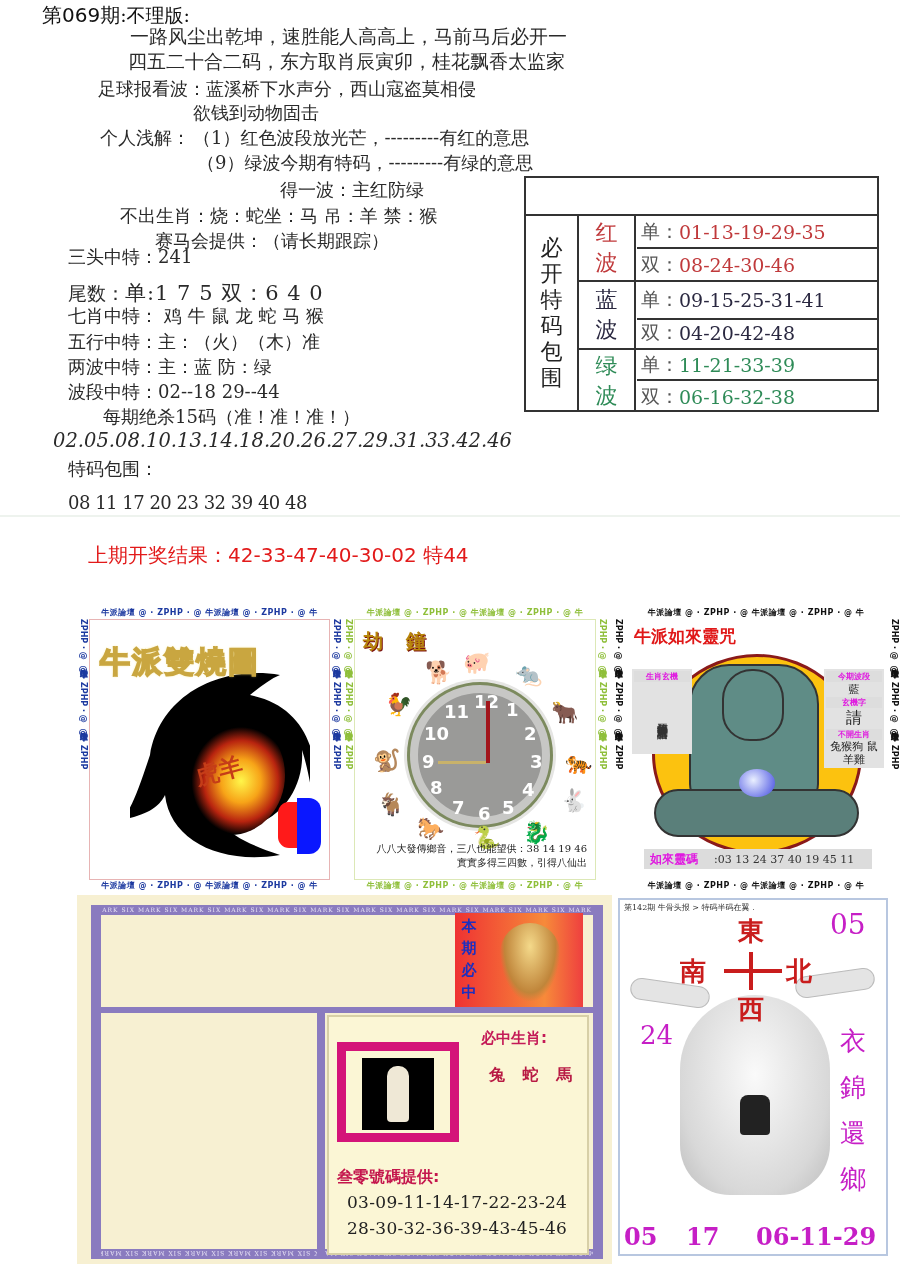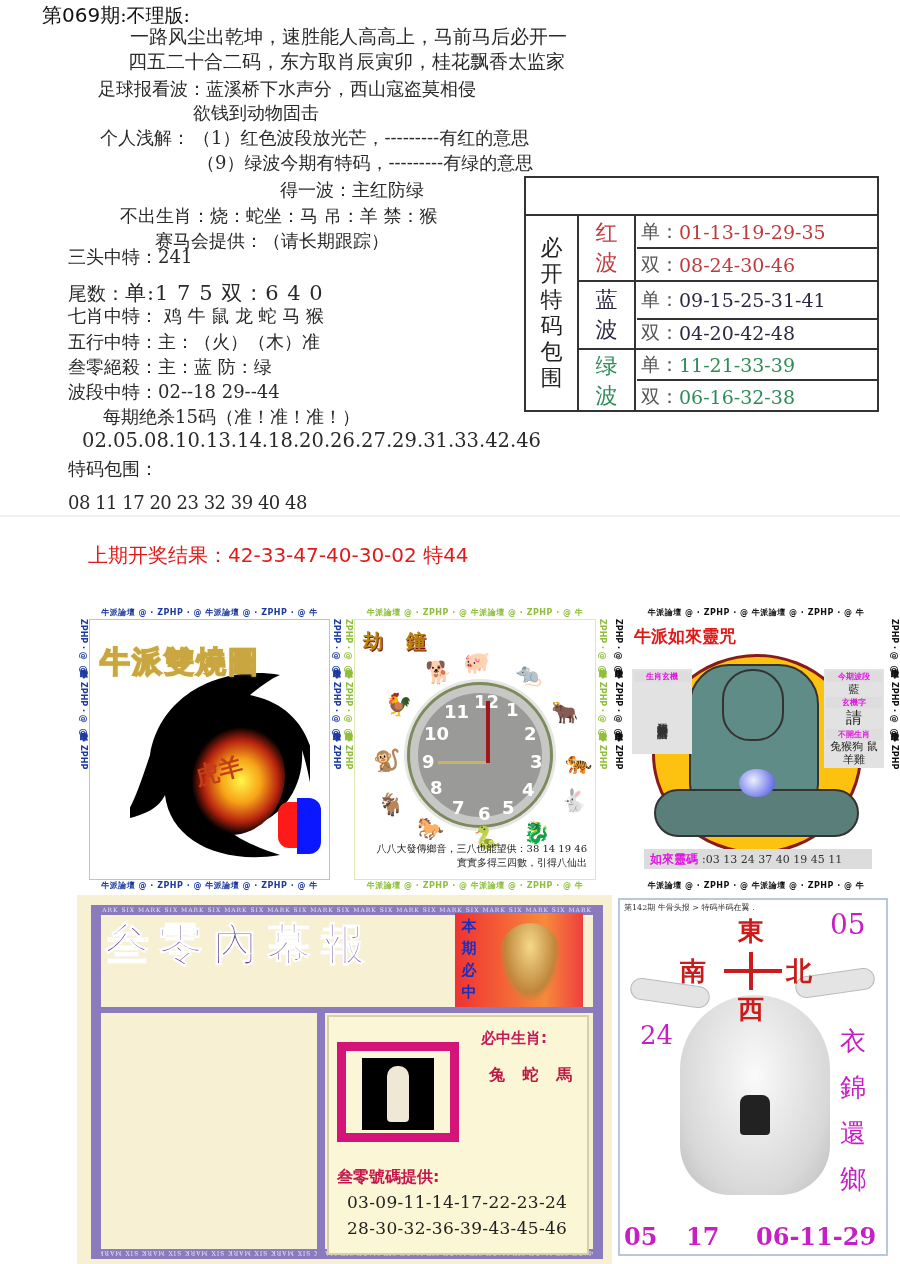--- a/index.html
+++ b/index.html
@@ -72,21 +72,21 @@
   #buddha-title { position: absolute; left: 10px; top: 6px; font-size: 17px; font-weight: bold; color: #e01818; font-family: "DejaVu Sans", sans-serif; }
   #buddha-halo { position: absolute; left: 28px; top: 35px; width: 210px; height: 200px; border-radius: 50%; background: #fcc20f; border: 3px solid #8a1a1a; }
   #buddha-body { position: absolute; left: 65px; top: 45px; width: 130px; height: 140px; background: #5f8c86;
      border-radius: 40px 40px 20px 20px; border: 2px solid #333; }
   #buddha-head { position: absolute; left: 98px; top: 50px; width: 62px; height: 72px; background: #5f8c86; border-radius: 30px 30px 28px 28px; border: 2px solid #333; }
   #buddha-legs { position: absolute; left: 30px; top: 170px; width: 205px; height: 48px; background: #5a7f7a; border-radius: 30px; border: 2px solid #333; }
   #buddha-orb { position: absolute; left: 115px; top: 150px; width: 36px; height: 28px; border-radius: 50%; background: radial-gradient(circle at 40% 40%, #eaf0ff, #3e47e0); }
   .side-box { position: absolute; background: #e2e2e2; width: 60px; padding: 2px; text-align: center; }
   .side-box .lbl { font-size: 8px; color: #e018e0; font-family: "DejaVu Sans", sans-serif; font-weight: bold; background: #ddd; }
   .side-box .txt { font-size: 11px; color: #333; line-height: 13px; writing-mode: vertical-rl; height: 70px; margin: 0 auto; }
-  #buddha-numbers-bar { position: absolute; left: 20px; top: 230px; width: 228px; height: 20px; background: #dcdcdc; display: flex; align-items: center; padding-left: 6px; }
+  #buddha-numbers-bar { position: absolute; left: 20px; top: 230px; width: 228px; height: 20px; background: #dcdcdc; display: flex; align-items: center; padding-left: 6px; gap: 12px; }
   #buddha-numbers-label { font-size: 12px; color: #e018e0; font-weight: bold; font-family: "DejaVu Sans", sans-serif; }
   #buddha-numbers { font-size: 11px; color: #333; margin-left: 4px; }
 
   
   #panel-marksix { left: 77px; top: 895px; width: 535px; height: 369px; background: #f7f0d2; }
   .ms-frame { position: absolute; background: #8a7bbf; }
   .ms-text { position: absolute; font-size: 6px; color: #e7e2f5; font-family: "DejaVu Serif", serif; white-space: nowrap; overflow: hidden; letter-spacing: 1px; }
   #ms-headline { position: absolute; left: 28px; top: 20px; font-size: 44px; font-weight: bold; color: #6b4a9a;
      font-family: "DejaVu Sans", sans-serif; letter-spacing: 10px; -webkit-text-stroke: 1px #fff; }
   #ms-banner-right { position: absolute; left: 378px; top: 18px; width: 128px; height: 94px; background: linear-gradient(90deg, #ef3232, #f78a3a 70%, #ee3f3f); }
@@ -147,24 +147,24 @@
 <div class="abs t" style="left:280px;top:178px;">得一波：主红防绿</div>
 <div class="abs t" style="left:120px;top:204px;">不出生肖：烧：蛇坐：马 吊：羊 禁：猴</div>
 <div class="abs t" style="left:155px;top:229px;">赛马会提供：（请长期跟踪）</div>
 
 <div class="abs t" style="left:68px;top:245px;">三头中特：241</div>
 <div class="abs t" style="left:68px;top:279px;font-size:19px;">
   <span>尾数：</span><span style="font-size:21px;letter-spacing:1px;">单:1 7 5 双：6 4 0</span>
 </div>
 <div class="abs t" style="left:68px;top:304px;">七肖中特： 鸡 牛 鼠 龙 蛇 马 猴</div>
 <div class="abs t" style="left:68px;top:330px;">五行中特：主：（火）（木）准</div>
-<div class="abs t" style="left:68px;top:355px;">叁零絕殺：主：蓝 防：绿</div>
+<div class="abs t" style="left:68px;top:355px;">两波中特：主：蓝 防：绿</div>
 <div class="abs t" style="left:68px;top:380px;">波段中特：02--18  29--44</div>
 <div class="abs t" style="left:103px;top:405px;">每期绝杀15码（准！准！准！）</div>
-<div class="abs t" style="left:82px;top:429px;font-size:19.5px;">02.05.08.10.13.14.18.20.26.27.29.31.33.42.46</div>
+<div class="abs t" style="left:53px;top:429px;font-size:19.5px;font-style:italic;">02.05.08.10.13.14.18.20.26.27.29.31.33.42.46</div>
 <div class="abs t" style="left:68px;top:457px;">特码包围：</div>
 <div class="abs t" style="left:68px;top:492px;letter-spacing:-0.5px;">08 11 17 20 23 32 39 40 48</div>
 
 <div class="abs" id="wave-table">
   <div class="head-row"></div>
   <div class="side">
     <span>必</span>
     <span>开</span>
     <span>特</span>
     <span>码</span>
@@ -337,21 +337,20 @@
     <div class="ms-text" style="left:4px;top:1px;width:500px;">MARK SIX   MARK SIX   MARK SIX   MARK SIX   MARK SIX   MARK SIX   MARK SIX   MARK SIX   MARK SIX   MARK SIX   MARK SIX   MARK SIX</div>
   </div>
   <div class="ms-frame" style="left:14px;top:354px;width:512px;height:10px;">
     <div class="ms-text" style="left:4px;top:1px;width:500px;transform:rotate(180deg);">MARK SIX   MARK SIX   MARK SIX   MARK SIX   MARK SIX   MARK SIX   MARK SIX   MARK SIX   MARK SIX   MARK SIX   MARK SIX   MARK SIX</div>
   </div>
   <div class="ms-frame" style="left:14px;top:10px;width:10px;height:354px;"></div>
   <div class="ms-frame" style="left:516px;top:10px;width:10px;height:354px;"></div>
   <div class="ms-frame" style="left:14px;top:112px;width:512px;height:6px;"></div>
   <div class="ms-frame" style="left:240px;top:112px;width:8px;height:250px;"></div>
 
-  <div id="ms-headline">叁零內幕報</div>
   <div id="ms-banner-right">
     <div id="ms-banner-text">
       <div>本</div>
       <div>期</div>
       <div>必</div>
       <div>中</div>
     </div>
     <div id="ms-guanyin"></div>
   </div>
 

